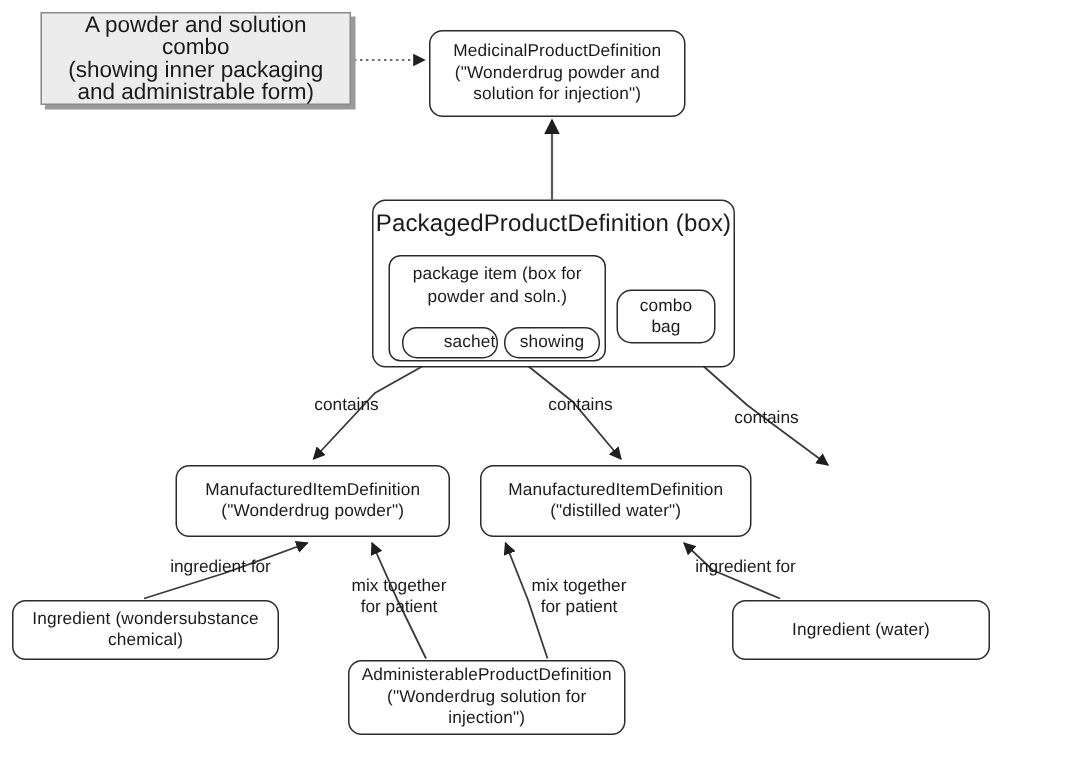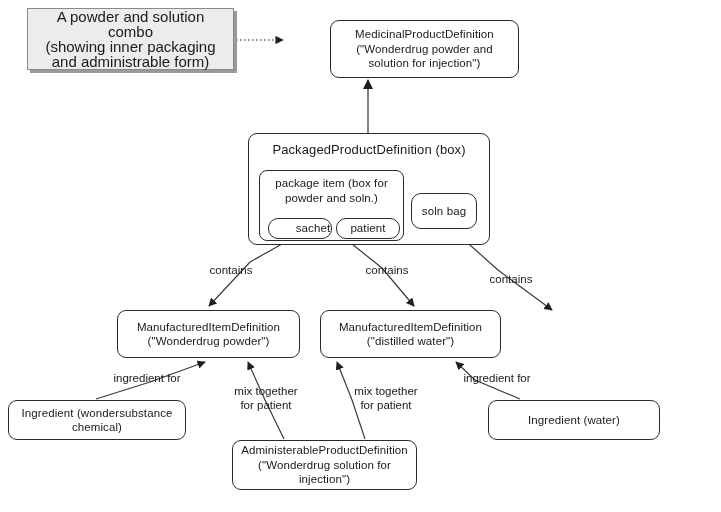--- a/index.html
+++ b/index.html
@@ -26,21 +26,21 @@
     position:absolute;box-sizing:border-box;
     display:flex;align-items:center;justify-content:center;text-align:center;
     background:#ececec;border:1px solid #8a8a8a;border-radius:0;
     font-size:15px;line-height:15px;white-space:pre-line;
     box-shadow:3px 3px 0 0 #9a9a9a;
     padding:2px 8px;
   }
 
   .pkg-title{
     position:absolute;left:0;right:0;top:9px;text-align:center;
-    font-size:13px;line-height:14px;
+    font-size:16px;line-height:14px;
   }
 
   .edge-label{
     position:absolute;font-size:11.5px;line-height:14px;
     text-align:center;white-space:pre-line;color:#1a1a1a;
   }
 </style>
 </head>
 <body>
 
@@ -72,37 +72,37 @@
 
     <path d="M 365 439 L 352 400 L 337 362" fill="none" stroke="#3a3a3a" stroke-width="1.2" marker-end="url(#arrow)"></path>
 
     <path d="M 520 399 L 475 380 L 456 362" fill="none" stroke="#3a3a3a" stroke-width="1.2" marker-end="url(#arrow)"></path>
   </svg>
 
   <div class="note" style="left:27px;top:8px;width:207px;height:62px;">A powder and solution combo
 (showing inner packaging
 and administrable form)</div>
 
-  <div class="node" style="left:286px;top:20px;width:189px;height:58px;margin-left:44px;">MedicinalProductDefinition
+  <div class="node" style="left:286px;top:20px;width:171px;height:58px;">MedicinalProductDefinition
 ("Wonderdrug powder and
 solution for injection")</div>
 
   <div class="node" style="left:248px;top:133px;width:242px;height:112px;display:block;">
     <div class="pkg-title">PackagedProductDefinition (box)</div>
 
     
     <div class="node inner" style="left:10px;top:36px;width:145px;height:71px;display:block;">
       <div style="position:absolute;left:0;right:0;top:5px;text-align:center;font-size:11.5px;line-height:14.5px;white-space:pre-line;">package item (box for
 powder and soln.)</div>
       <div class="node small" style="left:8px;top:47px;width:64px;height:21px;padding-left:32px;">sachet</div>
-      <div class="node small" style="left:76px;top:47px;width:64px;height:21px;">patient</div>
+      <div class="node small" style="left:76px;top:47px;width:64px;height:21px;">showing</div>
     </div>
 
     
-    <div class="node small" style="left:162px;top:59px;width:66px;height:36px;">soln bag</div>
+    <div class="node small" style="left:162px;top:59px;width:66px;height:36px;">combo bag</div>
   </div>
 
   <div class="node" style="left:117px;top:310px;width:183px;height:48px;">ManufacturedItemDefinition
 ("Wonderdrug powder")</div>
 
   <div class="node" style="left:320px;top:310px;width:181px;height:48px;">ManufacturedItemDefinition
 ("distilled water")</div>
 
 
   <div class="node" style="left:8px;top:400px;width:178px;height:40px;">Ingredient (wondersubstance

